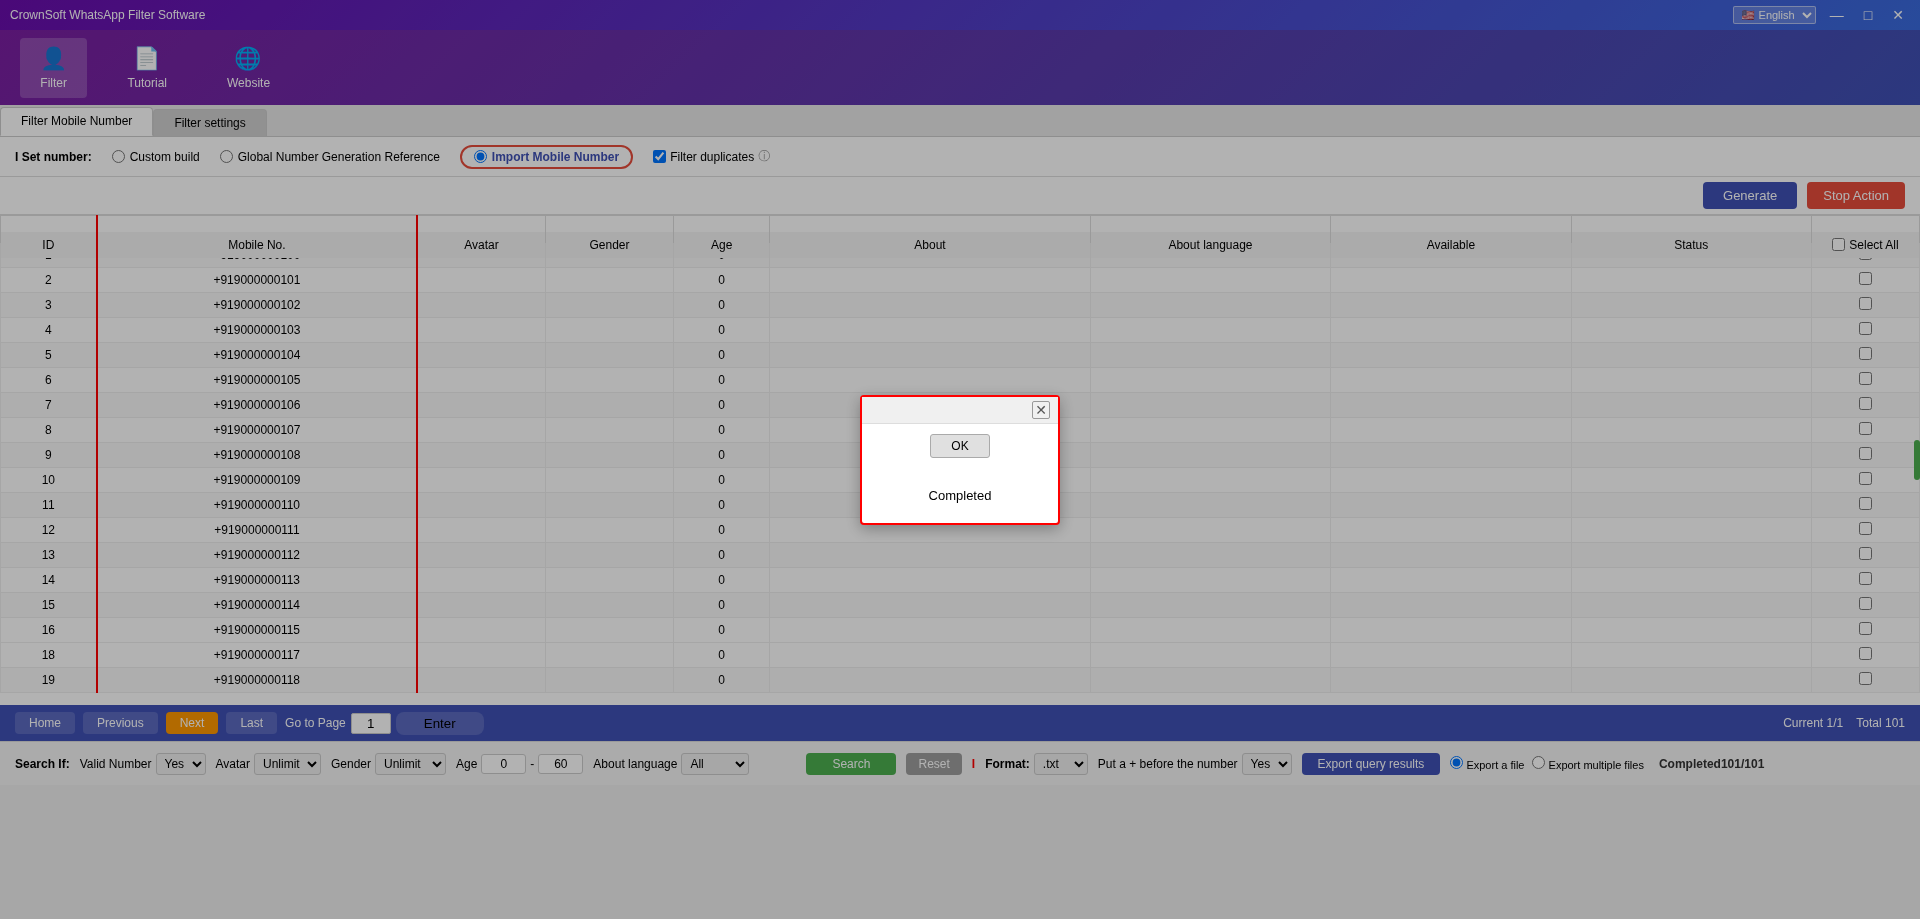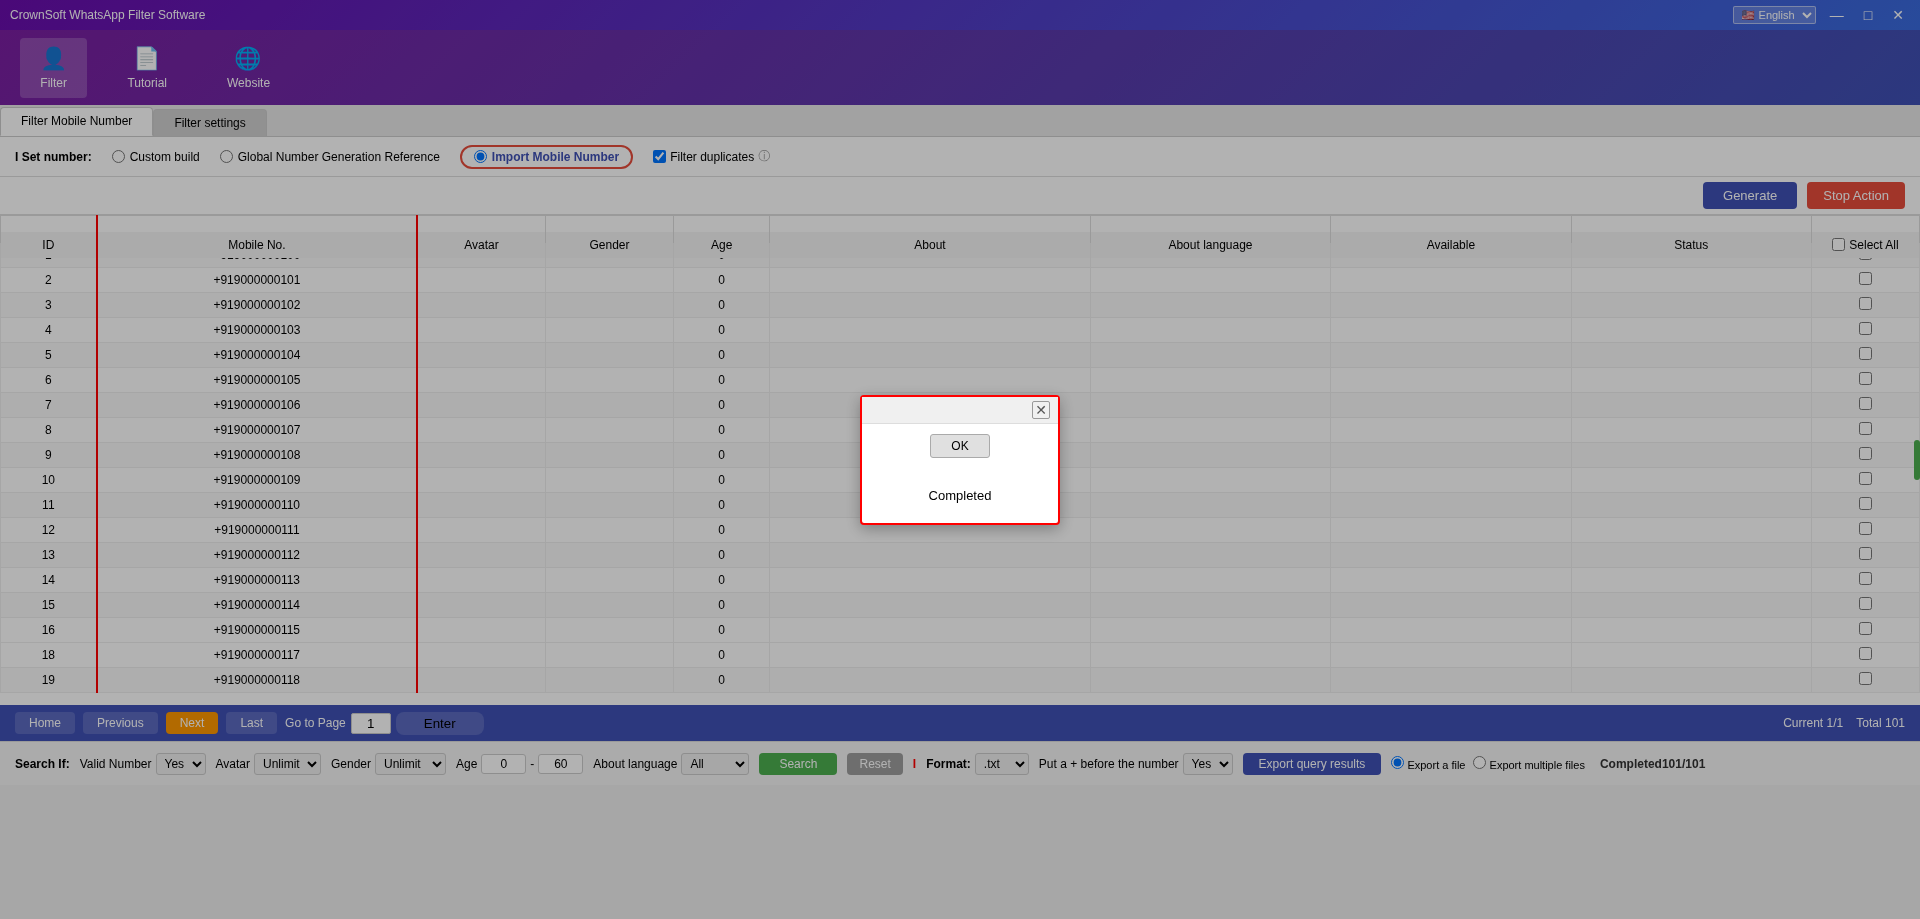--- a/index.html
+++ b/index.html
@@ -230,24 +230,25 @@
       border: 1px solid #ccc;
       padding: 2px 4px;
       border-radius: 3px;
       font-size: 12px;
       text-align: center;
     }
     .btn-search {
       background: #4caf50;
       color: white;
       border: none;
-      padding: 4px 20px;
+      padding: 4px 26px;
       border-radius: 4px;
       cursor: pointer;
       font-size: 12px;
+      margin-left: 47px;
     }
     .btn-reset {
       background: #9e9e9e;
       color: white;
       border: none;
       padding: 4px 12px;
       border-radius: 4px;
       cursor: pointer;
       font-size: 12px;
     }

